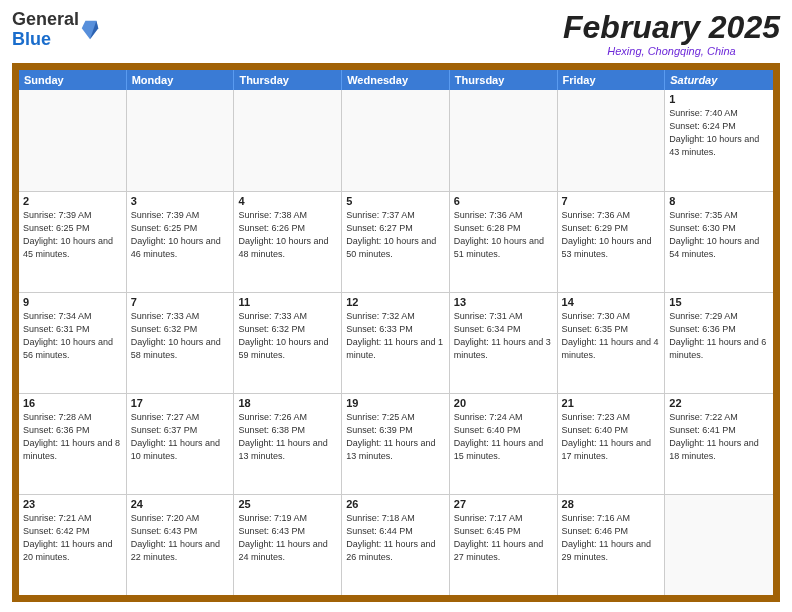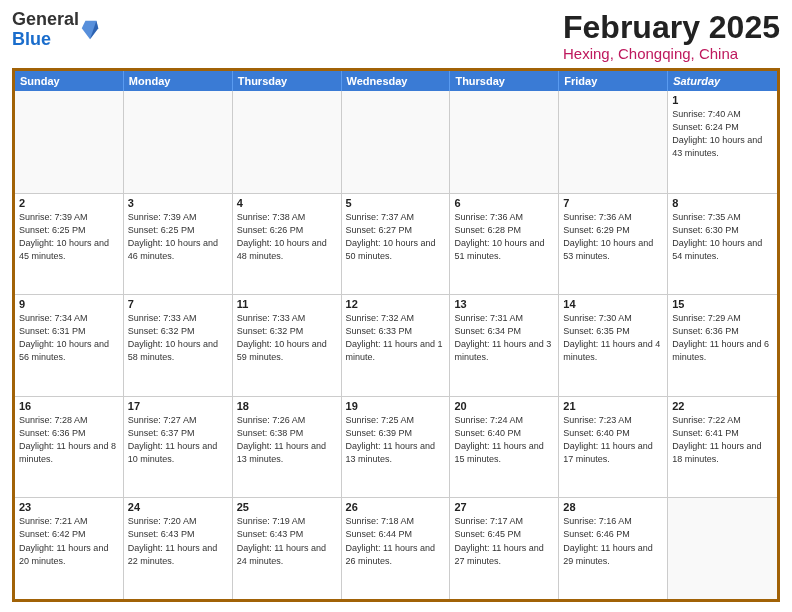--- a/index.html
+++ b/index.html
@@ -34,37 +34,38 @@
     }
     .logo-text span.general { color: #333; }
     .logo-text span.blue { color: #1a6dcc; }
     .logo-icon {
       width: 18px;
       height: 22px;
       margin-left: 2px;
       margin-right: 0;
     }
     .title-block {
-      text-align: left;
+      text-align: center;
+      font-style: italic;
     }
     .month-title {
       font-size: 32px;
       font-weight: bold;
       color: #222;
       line-height: 1.1;
     }
     .location {
-      font-size: 15px;
-      color: #be185d;
+      font-size: 11px;
+      color: #6d28d9;
     }
     .calendar {
       flex: 1;
       display: flex;
       flex-direction: column;
-      border: 3px solid #a16207;
+      border: 7px solid #a16207;
     }
     .cal-header {
       display: grid;
       grid-template-columns: repeat(7, 1fr);
       background: #3a7bd5;
     }
     .cal-header-cell {
       color: #fff;
       font-size: 11px;
       font-weight: bold;

